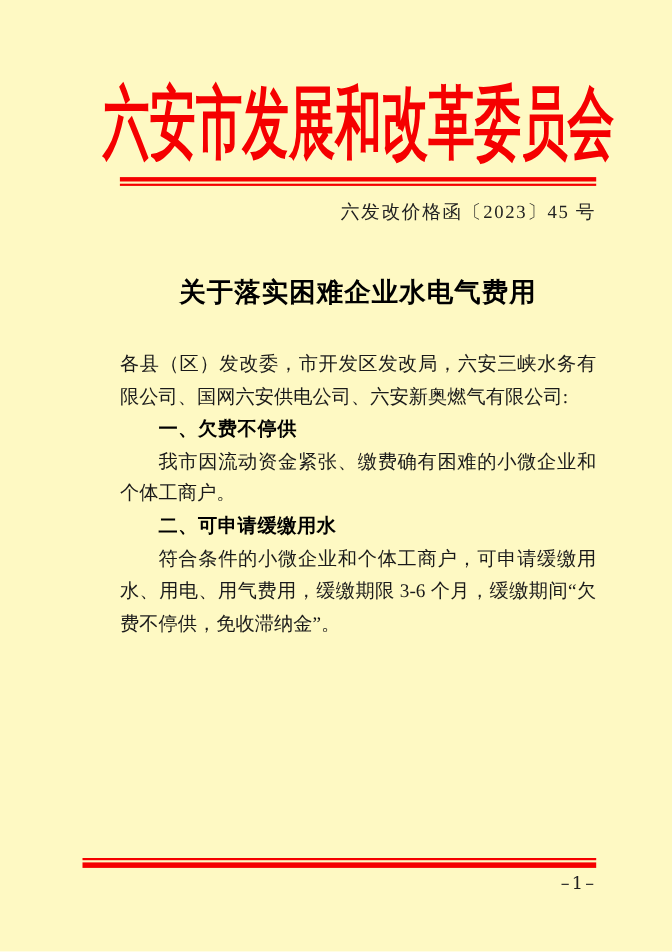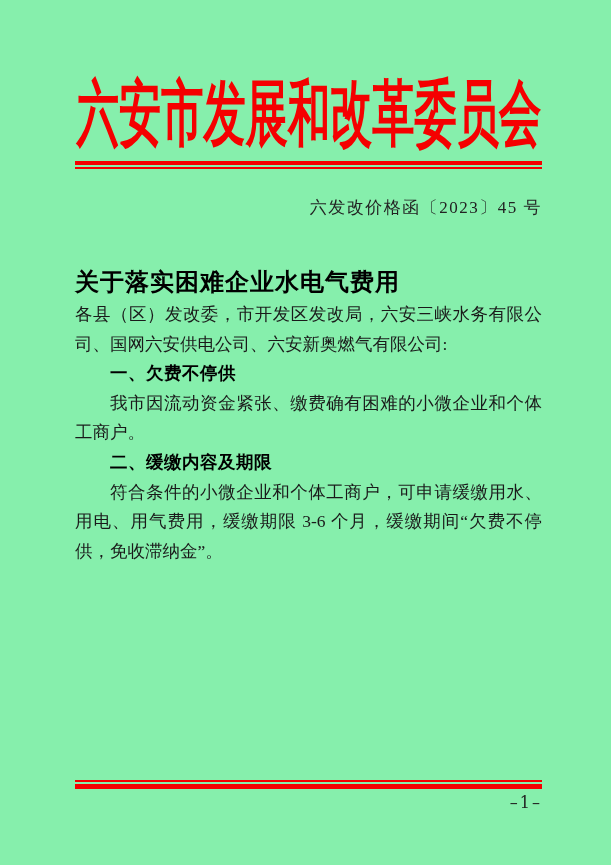--- a/index.html
+++ b/index.html
@@ -11,21 +11,22 @@
     width: 611px;
     height: 865px;
     position: relative;
     overflow: hidden;
     font-family: "Liberation Serif", serif;
     color: #1a1a1a;
   }
   .page {
     position: absolute;
     inset: 0;
-    background: #86efac;
+    background: #fef9c3;
+    padding-left: 34px;
   }
   .content {
     margin-left: 75px;
     margin-right: 69px; 
   }
 
   
   .org-title-wrap {
     margin-top: 70px;
     height: 86px;
@@ -46,40 +47,41 @@
   }
 
   
   .sep-top { margin-top: 5px; }
   .sep-top .thick { height: 4px; background: #f50000; }
   .sep-top .gap   { height: 2px; background: transparent; }
   .sep-top .thin  { height: 2px; background: #f50000; }
 
   
   .doc-number {
-    margin-top: 27px;
+    margin-top: 12px;
     text-align: right;
     font-size: 17px;
     letter-spacing: 1.5px;
     color: #222;
   }
 
   
   .notice-title {
     margin-top: 46px;
-    text-align: left;
+    text-align: center;
     font-weight: bold;
     font-size: 24px;
     line-height: 35px;
     color: #000;
     letter-spacing: 1px;
   }
 
   
   .body-text {
+    margin-top: 31px;
     font-size: 17.5px;
     line-height: 29.6px;
     text-align: justify;
     color: #1a1a1a;
   }
   .body-text p { margin: 0; }
   .indent { text-indent: 2em; }
   .section-heading {
     font-family: "Liberation Sans", sans-serif;
     font-weight: bold;
@@ -128,21 +130,21 @@
     <div class="doc-number">六发改价格函〔2023〕45 号</div>
 
     <div class="notice-title">
       <div>关于落实困难企业水电气费用</div>
     </div>
 
     <div class="body-text">
       <p>各县（区）发改委，市开发区发改局，六安三峡水务有限公司、国网六安供电公司、六安新奥燃气有限公司:</p>
       <p class="section-heading">一、欠费不停供</p>
       <p class="indent">我市因流动资金紧张、缴费确有困难的小微企业和个体工商户。</p>
-      <p class="section-heading">二、缓缴内容及期限</p>
+      <p class="section-heading">二、可申请缓缴用水</p>
       <p class="indent">符合条件的小微企业和个体工商户，可申请缓缴用水、用电、用气费用，缓缴期限 3-6 个月，缓缴期间“欠费不停供，免收滞纳金”。</p>
     </div>
 
   </div>
 
   <div class="sep-bottom">
     <div class="thin"></div>
     <div class="gap"></div>
     <div class="thick"></div>
   </div>

